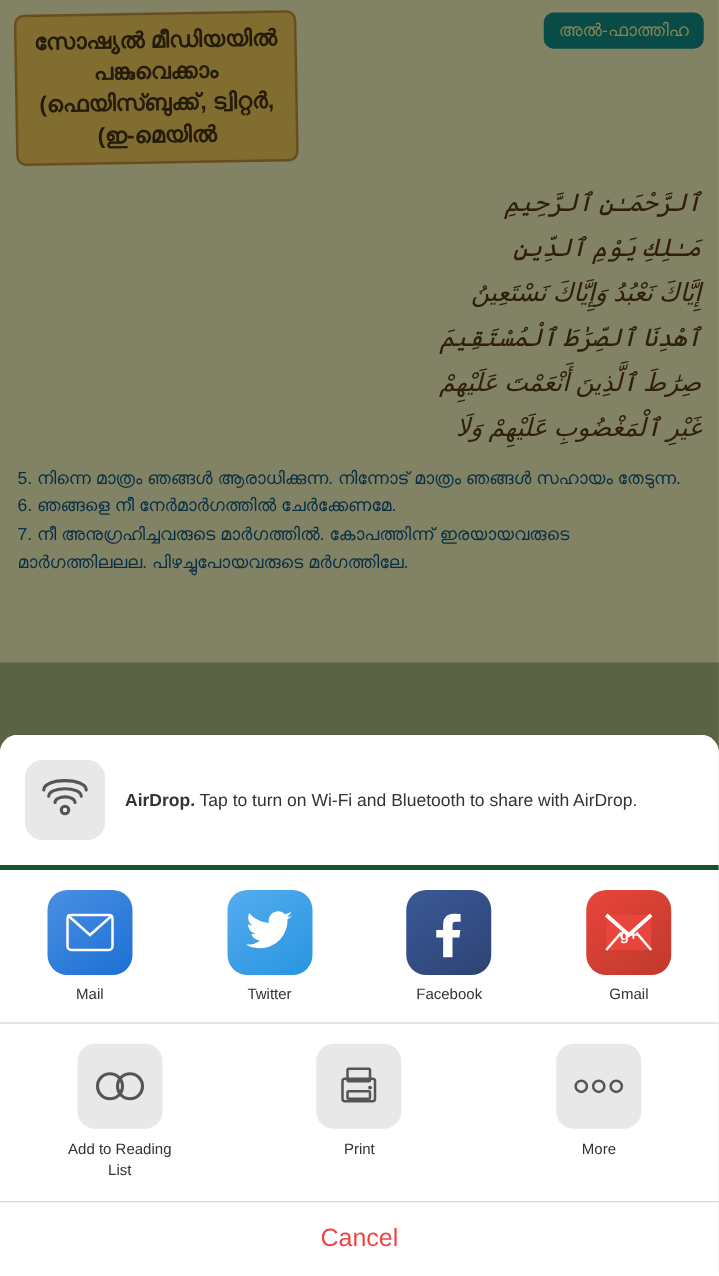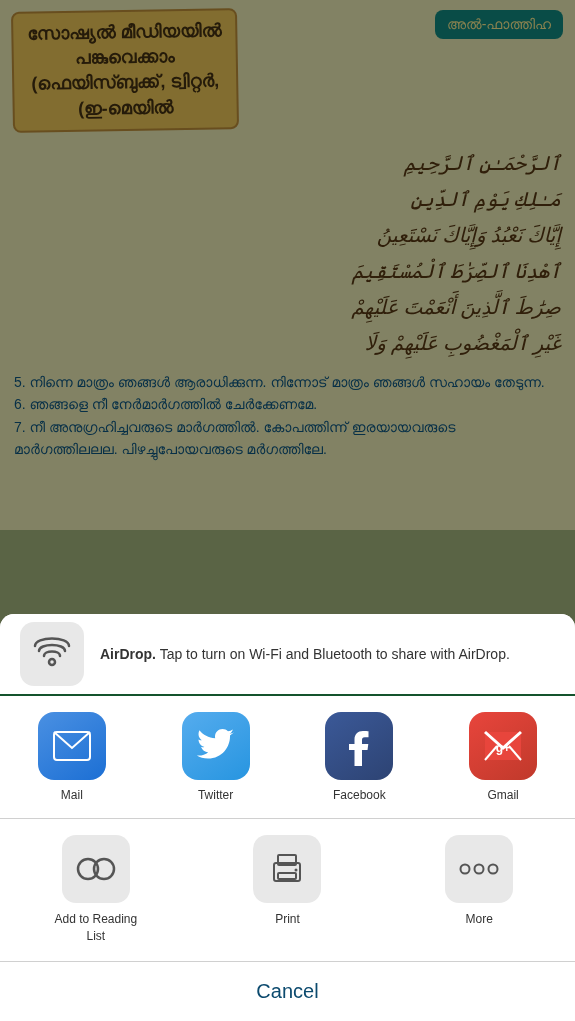--- a/index.html
+++ b/index.html
@@ -90,25 +90,25 @@
       bottom: 0; left: 0; right: 0;
       background: #f0f0f0;
       border-radius: 14px 14px 0 0;
       z-index: 20;
     }
 
     
     .airdrop-section {
       background: #ffffff;
       border-radius: 14px 14px 0 0;
-      padding: 8px 20px;
+      padding: 20px 20px;
       display: flex;
       align-items: center;
       gap: 16px;
-      border-bottom: 2px solid #14532d;
+      border-bottom: 4px solid #14532d;
     }
 
     .airdrop-icon {
       width: 64px;
       height: 64px;
       background: #e8e8e8;
       border-radius: 14px;
       display: flex;
       align-items: center;
       justify-content: center;
@@ -202,21 +202,21 @@
       line-height: 1.4;
     }
 
     
     .cancel-btn {
       background: #ffffff;
       width: 100%;
       padding: 18px;
       text-align: center;
       font-size: 20px;
-      color: #0c4a6e;
+      color: #ef4444;
       font-weight: 400;
       cursor: pointer;
       border: none;
       outline: none;
     }
   </style>
 </head>
 <body>
 
 <div class="bg-content">

